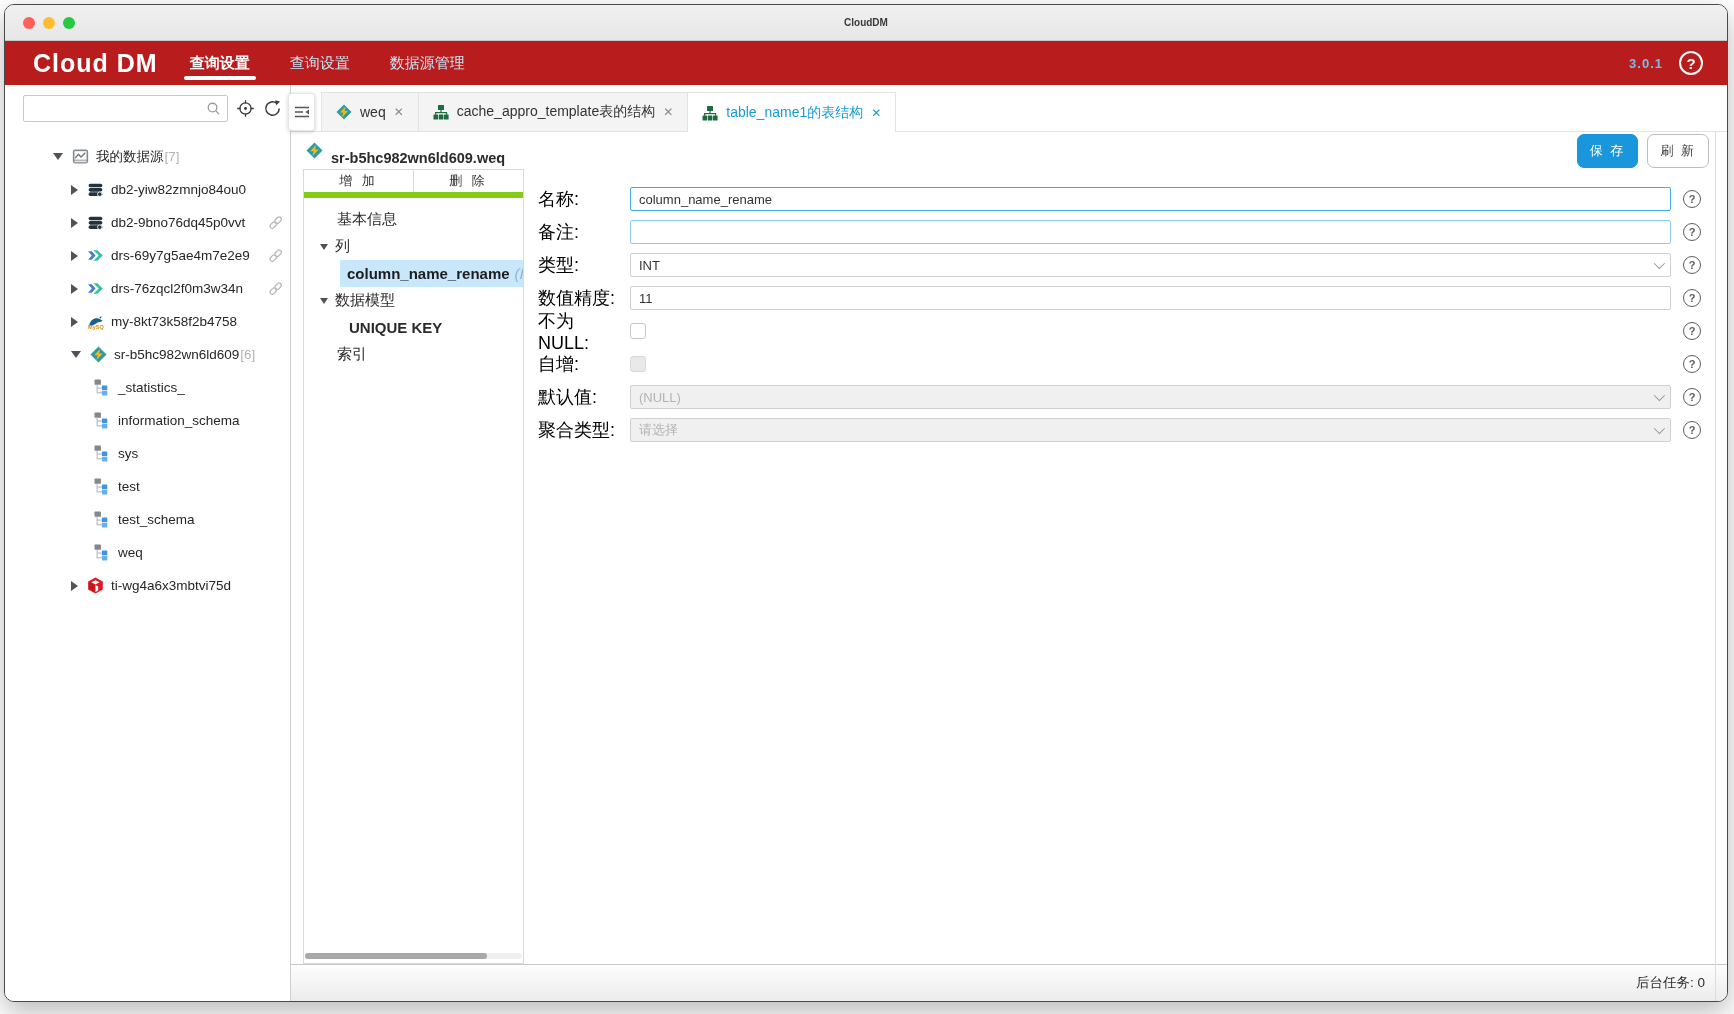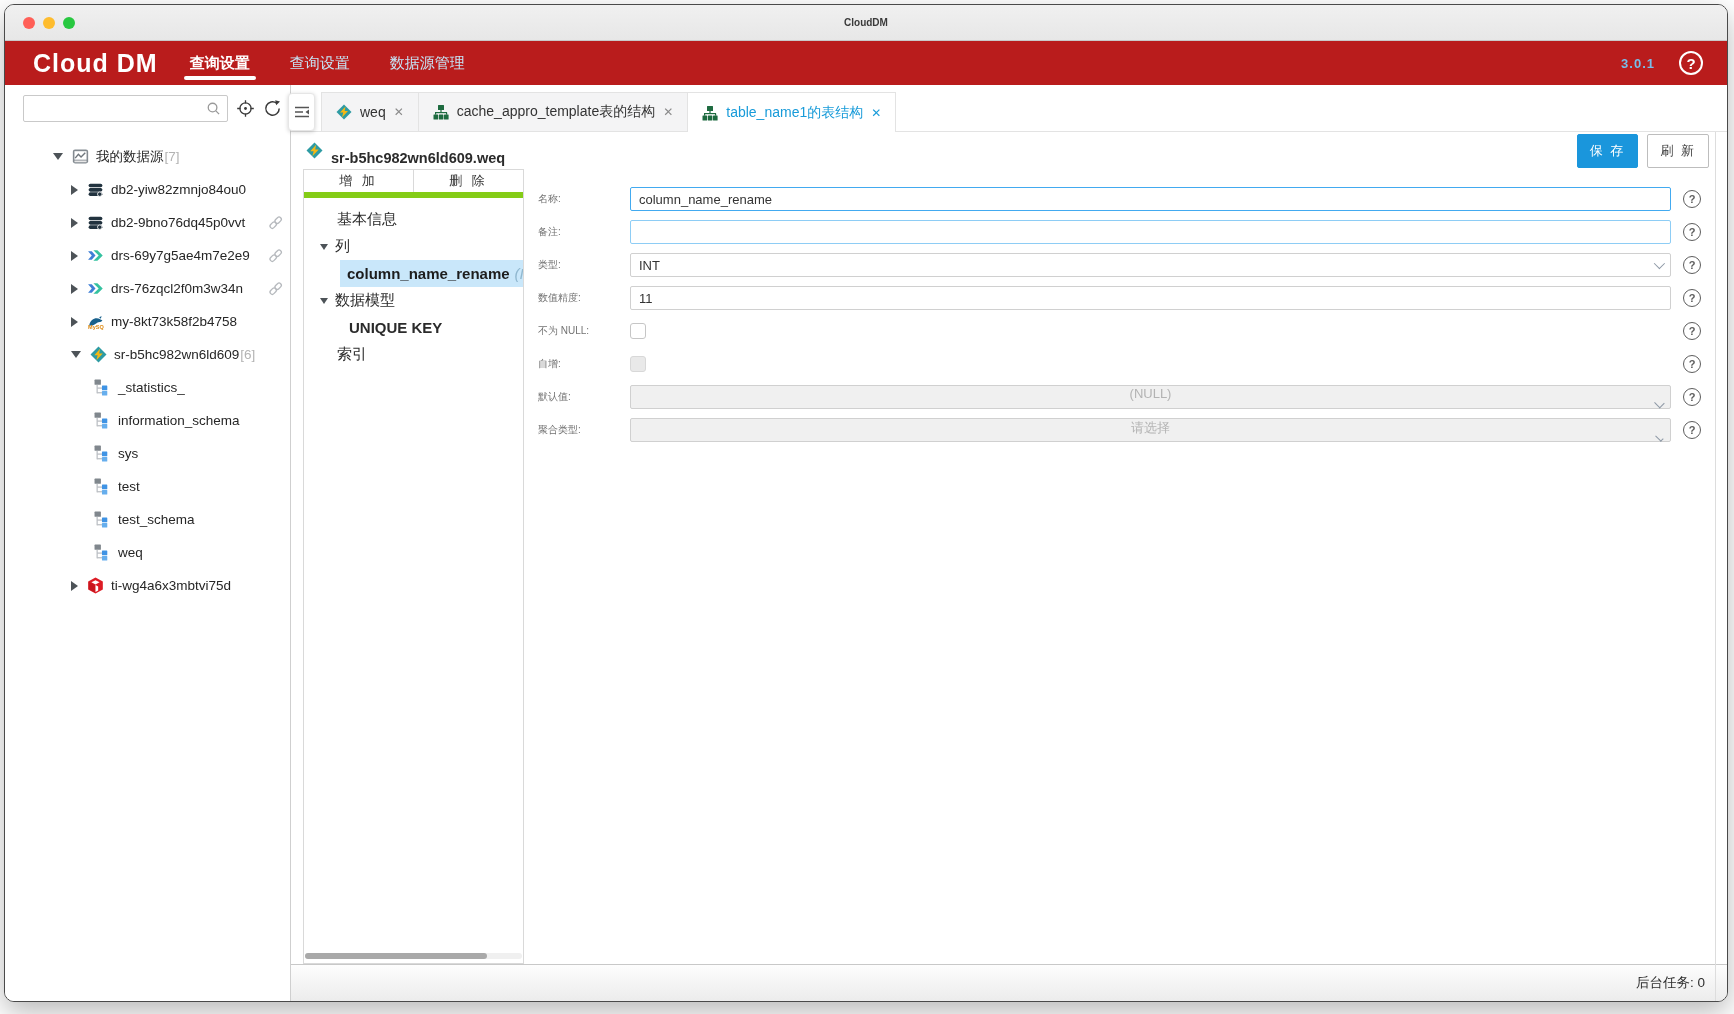--- a/index.html
+++ b/index.html
@@ -20,21 +20,21 @@
 
   
   .appbar { height:44px; flex:none; background:#b91c1c; display:flex; align-items:center; position:relative; }
   .logo { color:#fff; font-size:25px; font-weight:bold; letter-spacing:1px; margin:0 30px 0 28px; }
   .nav { display:flex; height:100%; align-items:center; gap:36px; }
   .nav-item { font-size:15px; color:#c6e4f6; cursor:pointer; position:relative; height:100%;
               display:flex; align-items:center; padding:0 2px; }
   .nav-item.active { color:#fff; font-weight:bold; }
   .nav-item.active::after { content:""; position:absolute; left:50%; transform:translateX(-50%);
               bottom:5px; width:72px; height:4px; background:#fff; border-radius:2px; }
-  .appbar-right { margin-left:auto; display:flex; align-items:center; gap:24px; padding-right:24px; }
+  .appbar-right { margin-left:auto; display:flex; align-items:center; gap:16px; padding-right:24px; }
   .version { color:#79bde8; font-size:13px; font-weight:bold; letter-spacing:1px; }
   .helpcirc { width:24px; height:24px; border:2px solid #fff; border-radius:50%; color:#fff;
               font-size:15px; font-weight:bold; display:flex; align-items:center; justify-content:center; }
 
   
   .bodyrow { flex:1; display:flex; min-height:0; }
 
   
   .sidebar { width:286px; flex:none; background:#fff; border-right:1px solid #cfcfcf;
              display:flex; flex-direction:column; }
@@ -71,21 +71,21 @@
   .tab .x { font-size:12px; color:#8a8a8a; cursor:pointer; }
   .tab.active .x { color:#189bd9; }
   .tabico { width:16px; height:16px; flex:none; }
 
   
   .toolbarrow { height:37px; flex:none; display:flex; align-items:center; padding:0 18px 0 15px; }
   .crumbico { width:17px; height:17px; margin-right:8px; }
   .crumb { font-size:14.5px; font-weight:bold; color:#2b2b2b;margin-top:15px; }
   .btns { margin-left:auto; display:flex; gap:9px; }
   .btn { height:27px; font-size:13px; display:flex; align-items:center; justify-content:center;
-         border-radius:2px; cursor:pointer; padding:16px 12px; letter-spacing:2px; }
+         border-radius:7px; cursor:pointer; padding:16px 12px; letter-spacing:2px; }
   .btn.primary { background:#1a96dc; color:#fff; border:1px solid #1a96dc; }
   .btn.plain { background:#fff; color:#3a3a3a; border:1px solid #bdbdbd; }
 
   
   .content { flex:1; display:flex; min-height:0; background:#fff; }
   .vline { position:absolute; right:11px; top:47px; bottom:0; width:0; border-left:1px solid #ddd; }
 
   
   .spanel { width:221px; flex:none; margin-left:12px; border:1px solid #d9d9d9; background:#fff;
             display:flex; flex-direction:column; }
@@ -102,32 +102,32 @@
   .srow.sel { margin-left:36px; padding-left:7px; background:#c9e7fa; font-weight:bold; color:#1d1d1d;
               overflow:hidden; }
   .srow.sel .suffix { font-weight:normal; font-style:italic; color:#8fb7cf; margin-left:5px; }
   .hscroll { flex:none; height:12px; display:flex; align-items:center; padding:0 1px 3px 1px; }
   .htrack { width:100%; height:6px; background:#f0f0f0; border-radius:3px; position:relative; }
   .hthumb { position:absolute; left:0; top:0; height:6px; width:182px; background:#a9a9a9; border-radius:3px; }
 
   
   .fpanel { flex:1; margin-left:14px; margin-right:26px; padding-top:18px; min-width:0; }
   .frow { display:flex; align-items:center; height:24px; margin-bottom:9px; }
-  .flabel { width:92px; flex:none; font-size:10px; color:#737373; }
+  .flabel { width:92px; flex:none; font-size:18px; color:#000000; }
   .fctl { flex:1; min-width:0; display:flex; align-items:center; }
   .finput { width:100%; height:24px; border:1px solid #d0d0d0; border-radius:2px; font-size:13px;
             color:#333; padding:0 8px; outline:none; background:#fff;
             font-family:"Liberation Sans","DejaVu Sans",sans-serif; }
   .finput.focus { border-color:#42aaf0; }
   .finput.focus2 { border-color:#8ecdf5; }
   .fselect { width:100%; height:24px; border:1px solid #d0d0d0; border-radius:2px; background:#fff;
              display:flex; align-items:center; padding:0 8px; font-size:13px; color:#333; cursor:pointer; }
   .fselect .chev { margin-left:auto; width:8px; height:8px; border-right:1.5px solid #8e99a6;
              border-bottom:1.5px solid #8e99a6; transform:rotate(45deg) translateY(-2px); }
-  .fselect.disabled { background:#f0f0f0; color:#b3b3b3; cursor:default;flex-direction:column; }
+  .fselect.disabled { background:#f0f0f0; color:#b3b3b3; cursor:default; }
   .checkbox { width:16px; height:16px; border:1px solid #c6c6c6; border-radius:3px; background:#fff; cursor:pointer; }
   .checkbox.disabled { background:#e9e9e9; border-color:#d8d8d8; cursor:default; }
   .qmark { width:18px; height:18px; flex:none; margin-left:12px; border:1.5px solid #5d5d5d; border-radius:50%;
            color:#5d5d5d; font-size:11px; font-weight:bold; display:flex; align-items:center; justify-content:center; }
 
   
   .statusbar { height:37px; flex:none; border-top:1px solid #c8c8c8;
                background:linear-gradient(#fdfdfd,#ececec); display:flex; align-items:center;
                justify-content:flex-end; padding-right:22px; font-size:13.5px; color:#2e2e2e; }
 </style>

